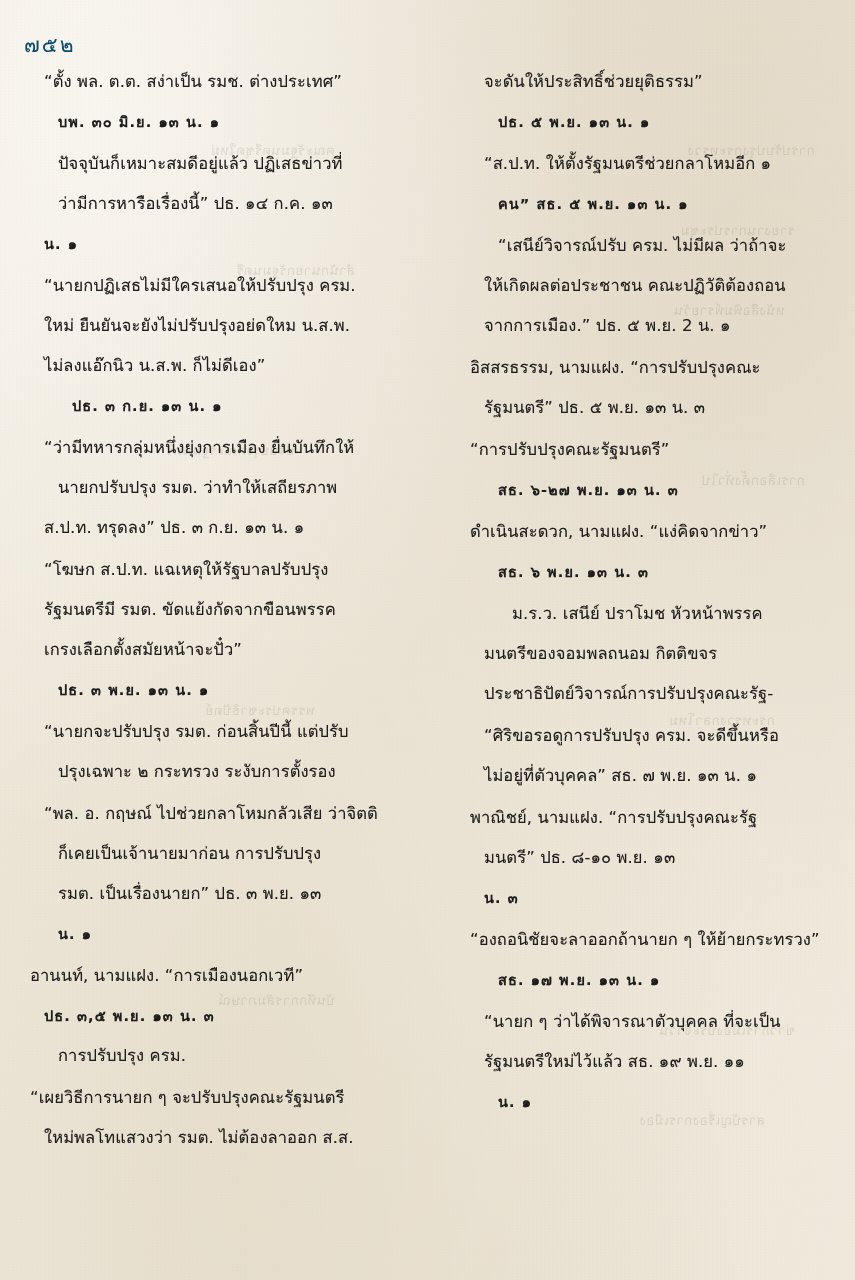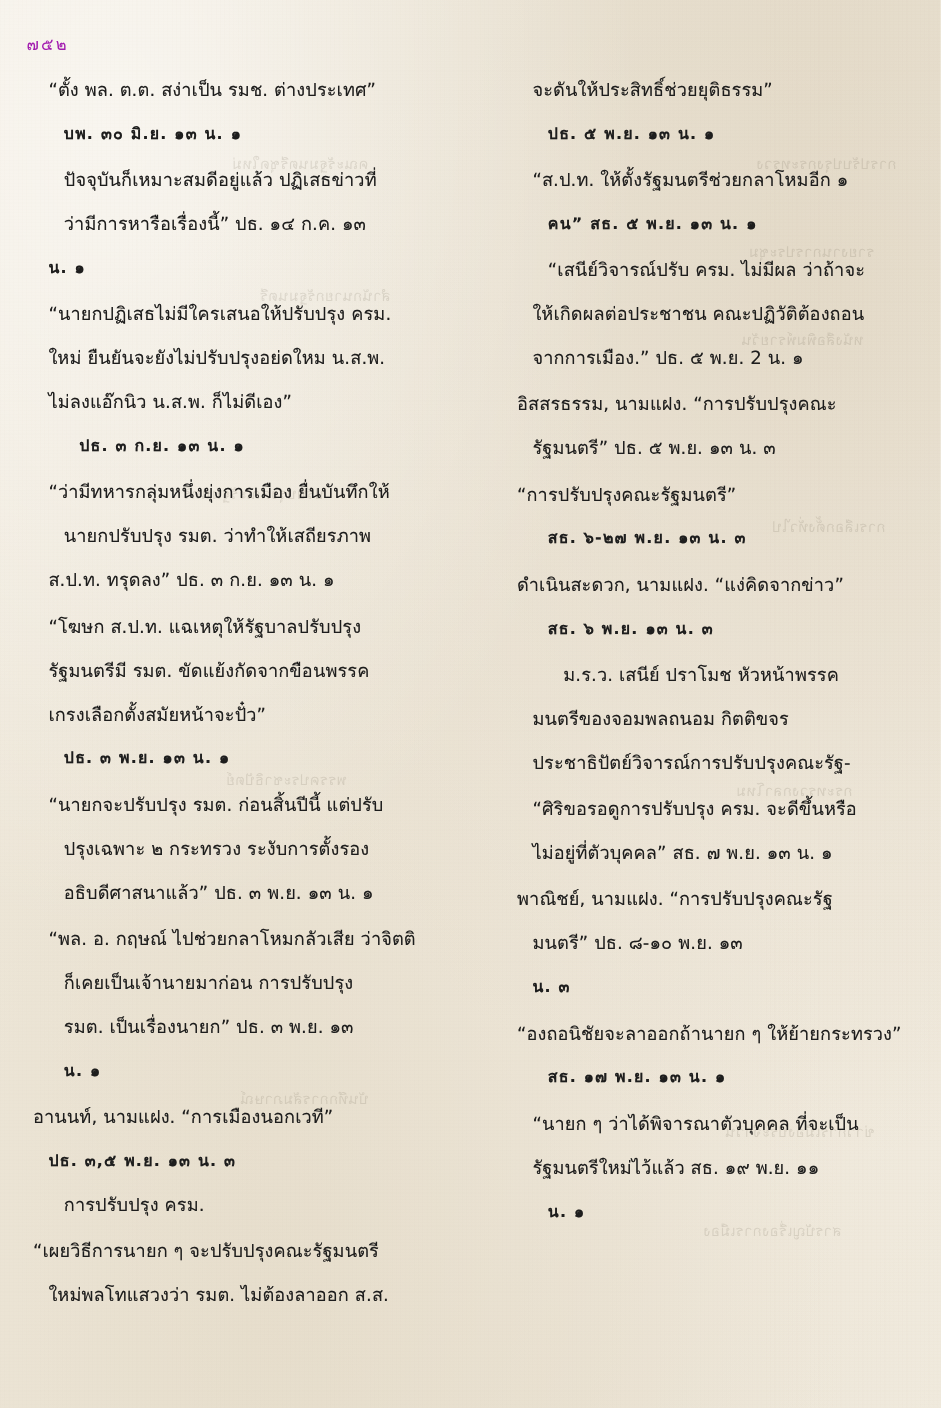--- a/index.html
+++ b/index.html
@@ -52,22 +52,22 @@
   }
 
   .page {
     position: absolute;
     inset: 0;
   }
   .folio {
     position: absolute;
     left: 24px;
     top: 28px;
-    font-size: 15px;
-    color: #a21caf;
+    font-size: 21px;
+    color: #0c4a6e;
     letter-spacing: 2px;
     font-family: "DejaVu Sans", sans-serif;
   }
   .cols {
     position: absolute;
     left: 0;
     top: 62px;
     width: 776px;
     height: 1200px;
   }
@@ -145,21 +145,20 @@
         </div>
         <div class="entry">
           <div class="ln ind1">“โฆษก ส.ป.ท. แฉเหตุให้รัฐบาลปรับปรุง</div>
           <div class="ln ind1">รัฐมนตรีมี รมต. ขัดแย้งกัดจากขือนพรรค</div>
           <div class="ln ind1">เกรงเลือกตั้งสมัยหน้าจะปั๋ว”</div>
           <div class="ln ind2 small">ปธ. ๓ พ.ย. ๑๓ น. ๑</div>
         </div>
         <div class="entry">
           <div class="ln ind1">“นายกจะปรับปรุง รมต. ก่อนสิ้นปีนี้  แต่ปรับ</div>
           <div class="ln ind2">ปรุงเฉพาะ ๒ กระทรวง  ระงับการตั้งรอง</div>
-          <div class="ln ind2">อธิบดีศาสนาแล้ว” ปธ. ๓ พ.ย. ๑๓ น. ๑</div>
         </div>
         <div class="entry">
           <div class="ln ind1">“พล. อ. กฤษณ์ ไปช่วยกลาโหมกลัวเสีย ว่าจิตติ</div>
           <div class="ln ind2">ก็เคยเป็นเจ้านายมาก่อน  การปรับปรุง</div>
           <div class="ln ind2">รมต. เป็นเรื่องนายก”  ปธ. ๓ พ.ย. ๑๓</div>
           <div class="ln ind2 small">น. ๑</div>
         </div>
         <div class="entry">
           <div class="ln">อานนท์, นามแฝง.  “การเมืองนอกเวที”</div>
           <div class="ln ind1 small">ปธ. ๓,๕ พ.ย. ๑๓ น. ๓</div>

